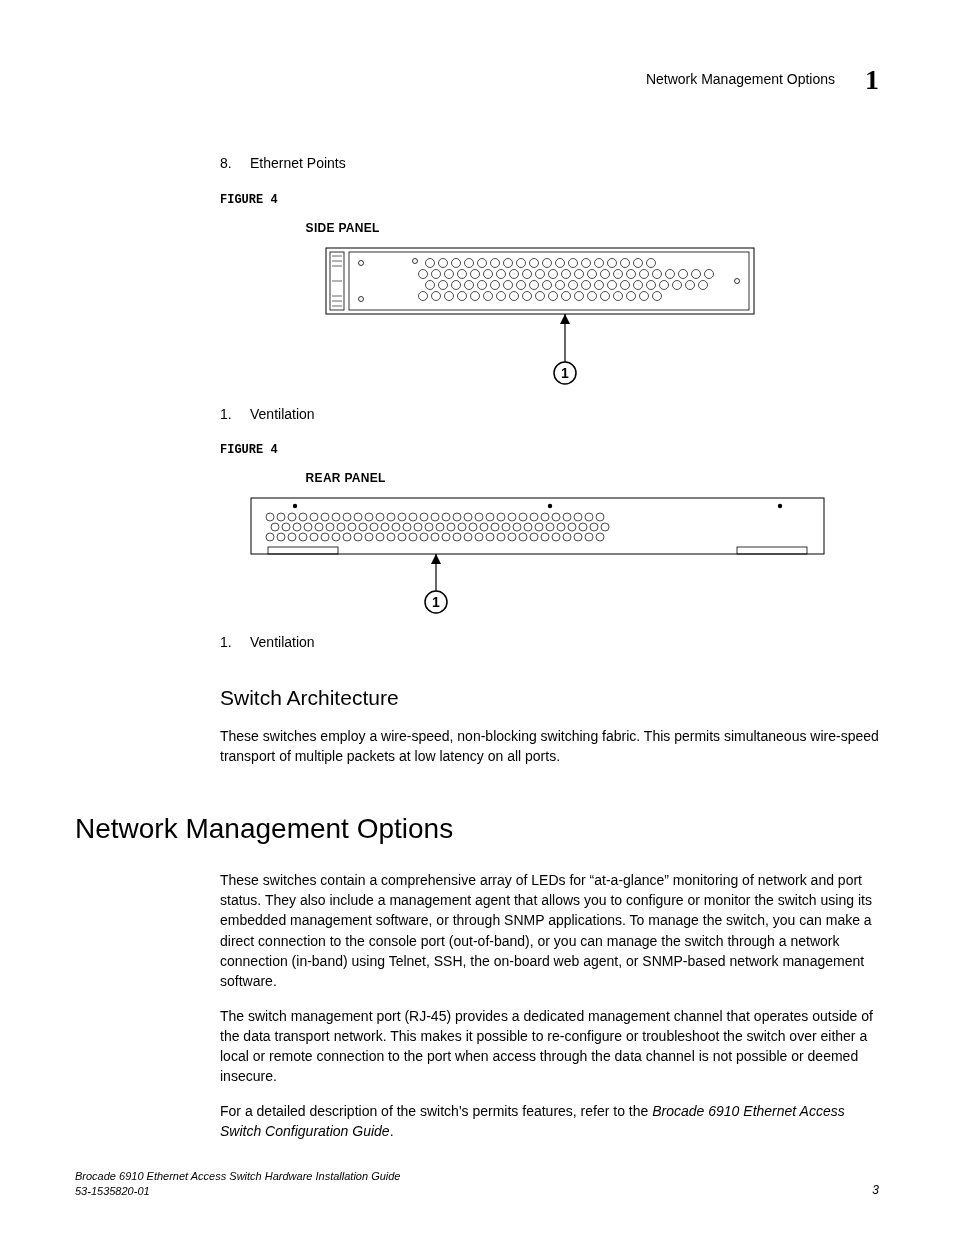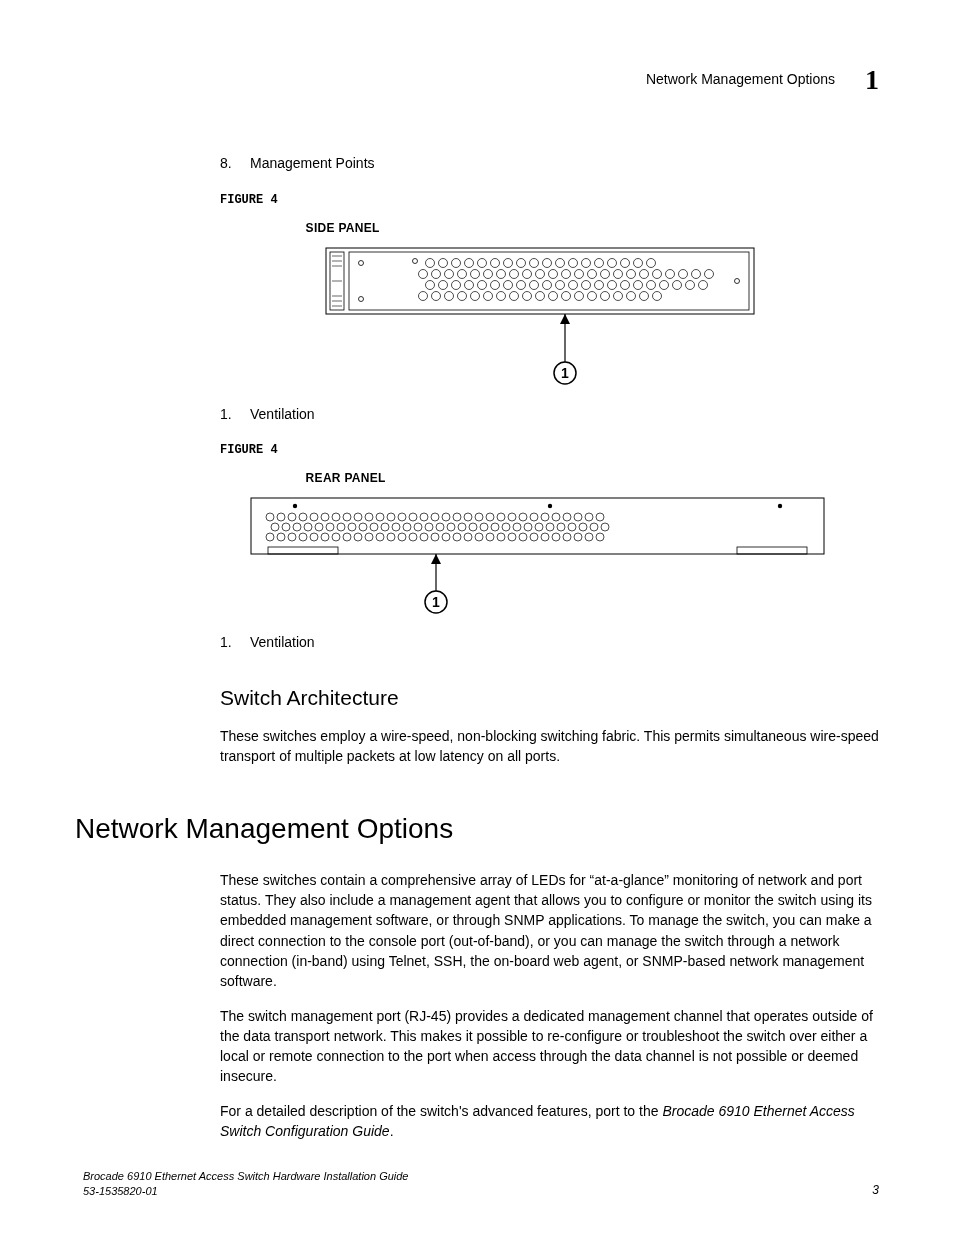--- a/index.html
+++ b/index.html
@@ -91,40 +91,40 @@
     position: absolute;
     bottom: 36px;
     left: 75px;
     right: 75px;
     display: flex;
     justify-content: space-between;
     align-items: flex-end;
     font-size: 11px;
     font-style: italic;
   }
-  .footer .left { line-height: 1.35; margin-left: 8px; }
+  .footer .left { line-height: 1.35; }
   .footer .pagenum { font-style: italic; font-size: 12px; }
   .italic { font-style: italic; }
   svg { display: block; }
 </style>
 </head>
 <body>
 
 <div class="page">
 
   <div class="header-row">
     <span class="header-title">Network Management Options</span>
     <span class="chapter-num">1</span>
   </div>
 
   <div class="content-block">
 
     <div class="list-item">
       <span class="num">8.</span>
-      <span>Management Points</span>
+      <span>Ethernet Points</span>
     </div>
 
     <div class="figure-caption">
       <span class="fig-label">FIGURE 4</span>
       <span class="fig-title">SIDE PANEL</span>
     </div>
 
     <div class="figure-box">
       <div class="figure-svg-wrap1">
         <svg viewBox="0 0 430 140" width="430" height="140">
@@ -390,21 +390,21 @@
     <p class="para">These switches employ a wire-speed, non-blocking switching fabric. This permits simultaneous wire-speed transport of multiple packets at low latency on all ports.</p>
 
   </div>
 
   <h1 class="h1">Network Management Options</h1>
 
   <div class="content-block">
     <p class="para">These switches contain a comprehensive array of LEDs for “at-a-glance” monitoring of network and port status. They also include a management agent that allows you to configure or monitor the switch using its embedded management software, or through SNMP applications. To manage the switch, you can make a direct connection to the console port (out-of-band), or you can manage the switch through a network connection (in-band) using Telnet, SSH, the on-board web agent, or SNMP-based network management software.</p>
     <p class="para">The switch management port (RJ-45) provides a dedicated management channel that operates outside of the data transport network. This makes it possible to re-configure or troubleshoot the switch over either a local or remote connection to the port when access through the data channel is not possible or deemed insecure.</p>
     <p class="para">
-      <span>For a detailed description of the switch's advanced features, port to the </span><span class="italic">Brocade 6910 Ethernet Access Switch Configuration Guide</span><span>.</span>
+      <span>For a detailed description of the switch's permits features, refer to the </span><span class="italic">Brocade 6910 Ethernet Access Switch Configuration Guide</span><span>.</span>
     </p>
   </div>
 
   <div class="footer">
     <div class="left">
       <div>Brocade 6910 Ethernet Access Switch Hardware Installation Guide</div>
       <div>53-1535820-01</div>
     </div>
     <div class="pagenum">3</div>
   </div>

